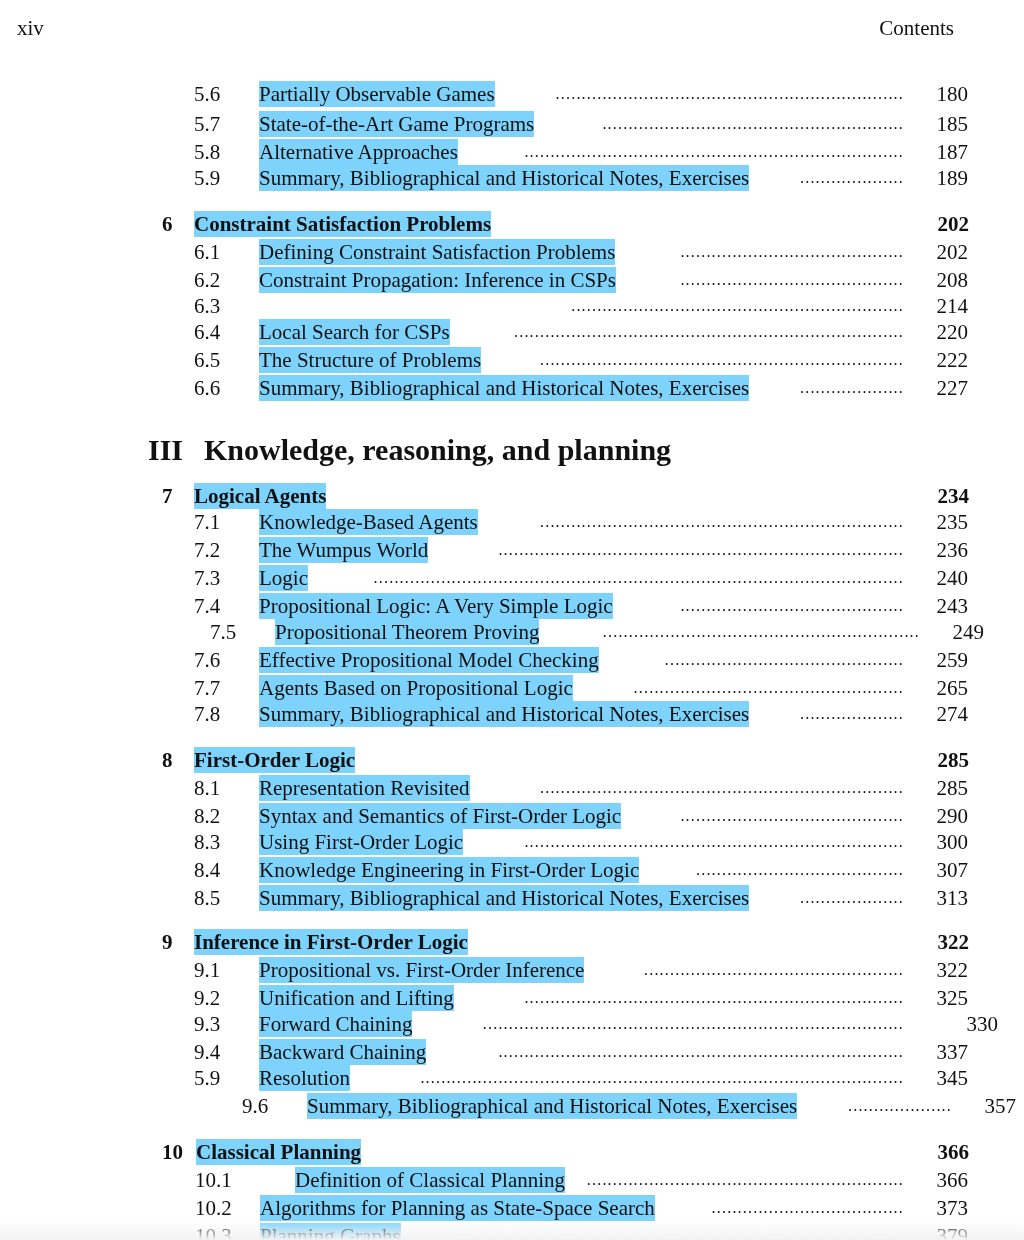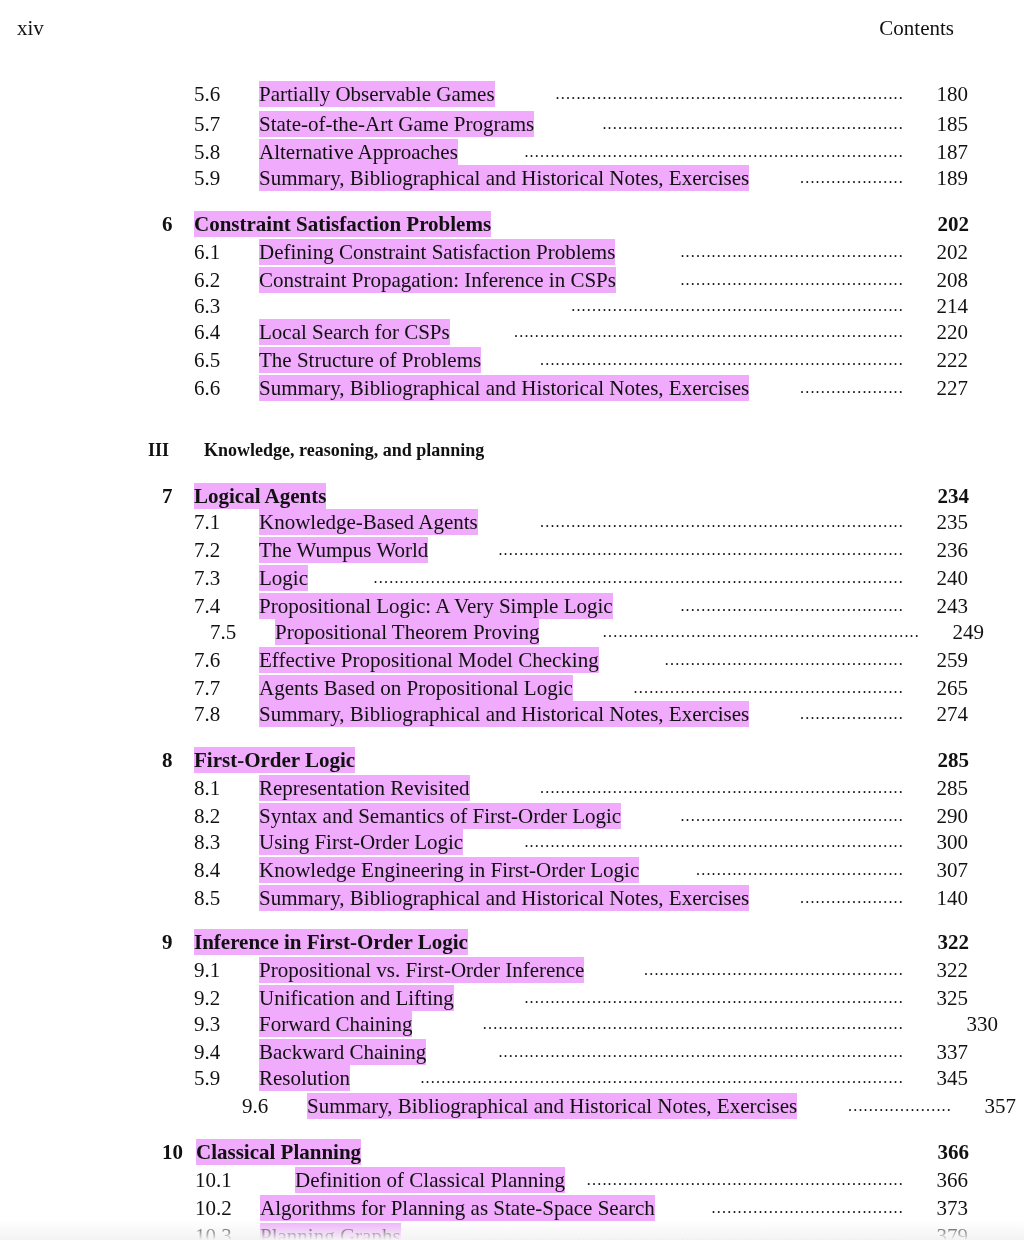--- a/index.html
+++ b/index.html
@@ -15,35 +15,35 @@
     }
     .running-head .pgnum { position: absolute; left: 17px; top: 0; }
     .running-head .rtitle { position: absolute; right: 70px; top: 0; }
 
     .toc { position: absolute; left: 0; top: 0; width: 1024px; }
     .row {
       position: absolute; left: 14px; width: 1024px; height: 26px;
       font-size: 21px; line-height: 26px; white-space: nowrap;
     }
     .row .num { position: absolute; left: 180px; }
-    .row .title { position: absolute; left: 245px; background: #f0abfc; padding-right: 0; }
+    .row .title { position: absolute; left: 245px; background: #7dd3fc; padding-right: 0; }
     .row .dots {
       position: absolute; right: 133px; overflow: hidden; height: 26px;
       letter-spacing: 1.2px; font-size: 16px; line-height: 26px; text-align: right;
     }
     .row .page { position: absolute; right: 70px; text-align: right; }
 
     .row.chapter { font-weight: bold; }
     .row.chapter .num { left: 148px; }
     .row.chapter .title { left: 180px; }
     .row.chapter.wide .title { left: 182px; }
     .row.chapter .page { right: 69px; }
 
     .part {
-      position: absolute; left: 148px; top: 436px; font-weight: bold; font-size: 18px;
+      position: absolute; left: 148px; top: 436px; font-weight: bold; font-size: 30px;
       line-height: 28px; white-space: nowrap;
     }
     .part .pnum { display: inline-block; width: 56px; }
 
     .bottom-shade {
       position: absolute; left: 0; bottom: 0; width: 1024px; height: 20px;
       background: linear-gradient(#ffffff00, #f3f3f3);
     }
   </style>
 </head>
@@ -205,21 +205,21 @@
     <div class="row" style="top: 857px;">
     <span class="num">8.4</span>
     <span class="dots" style="left: 661px; right: auto; width: 229px;">........................................</span>
     <span class="title">Knowledge Engineering in First-Order Logic</span>
     <span class="page">307</span>
   </div>
     <div class="row" style="top: 885px;">
     <span class="num">8.5</span>
     <span class="dots" style="left: 776px; right: auto; width: 114px;">....................</span>
     <span class="title">Summary, Bibliographical and Historical Notes, Exercises</span>
-    <span class="page">140</span>
+    <span class="page">313</span>
   </div>
     <div class="row chapter" style="top: 929px;">
     <span class="num">9</span>
 
     <span class="title">Inference in First-Order Logic</span>
     <span class="page">322</span>
   </div>
     <div class="row" style="top: 957px;">
     <span class="num">9.1</span>
     <span class="dots" style="left: 610px; right: auto; width: 280px;">..................................................</span>

